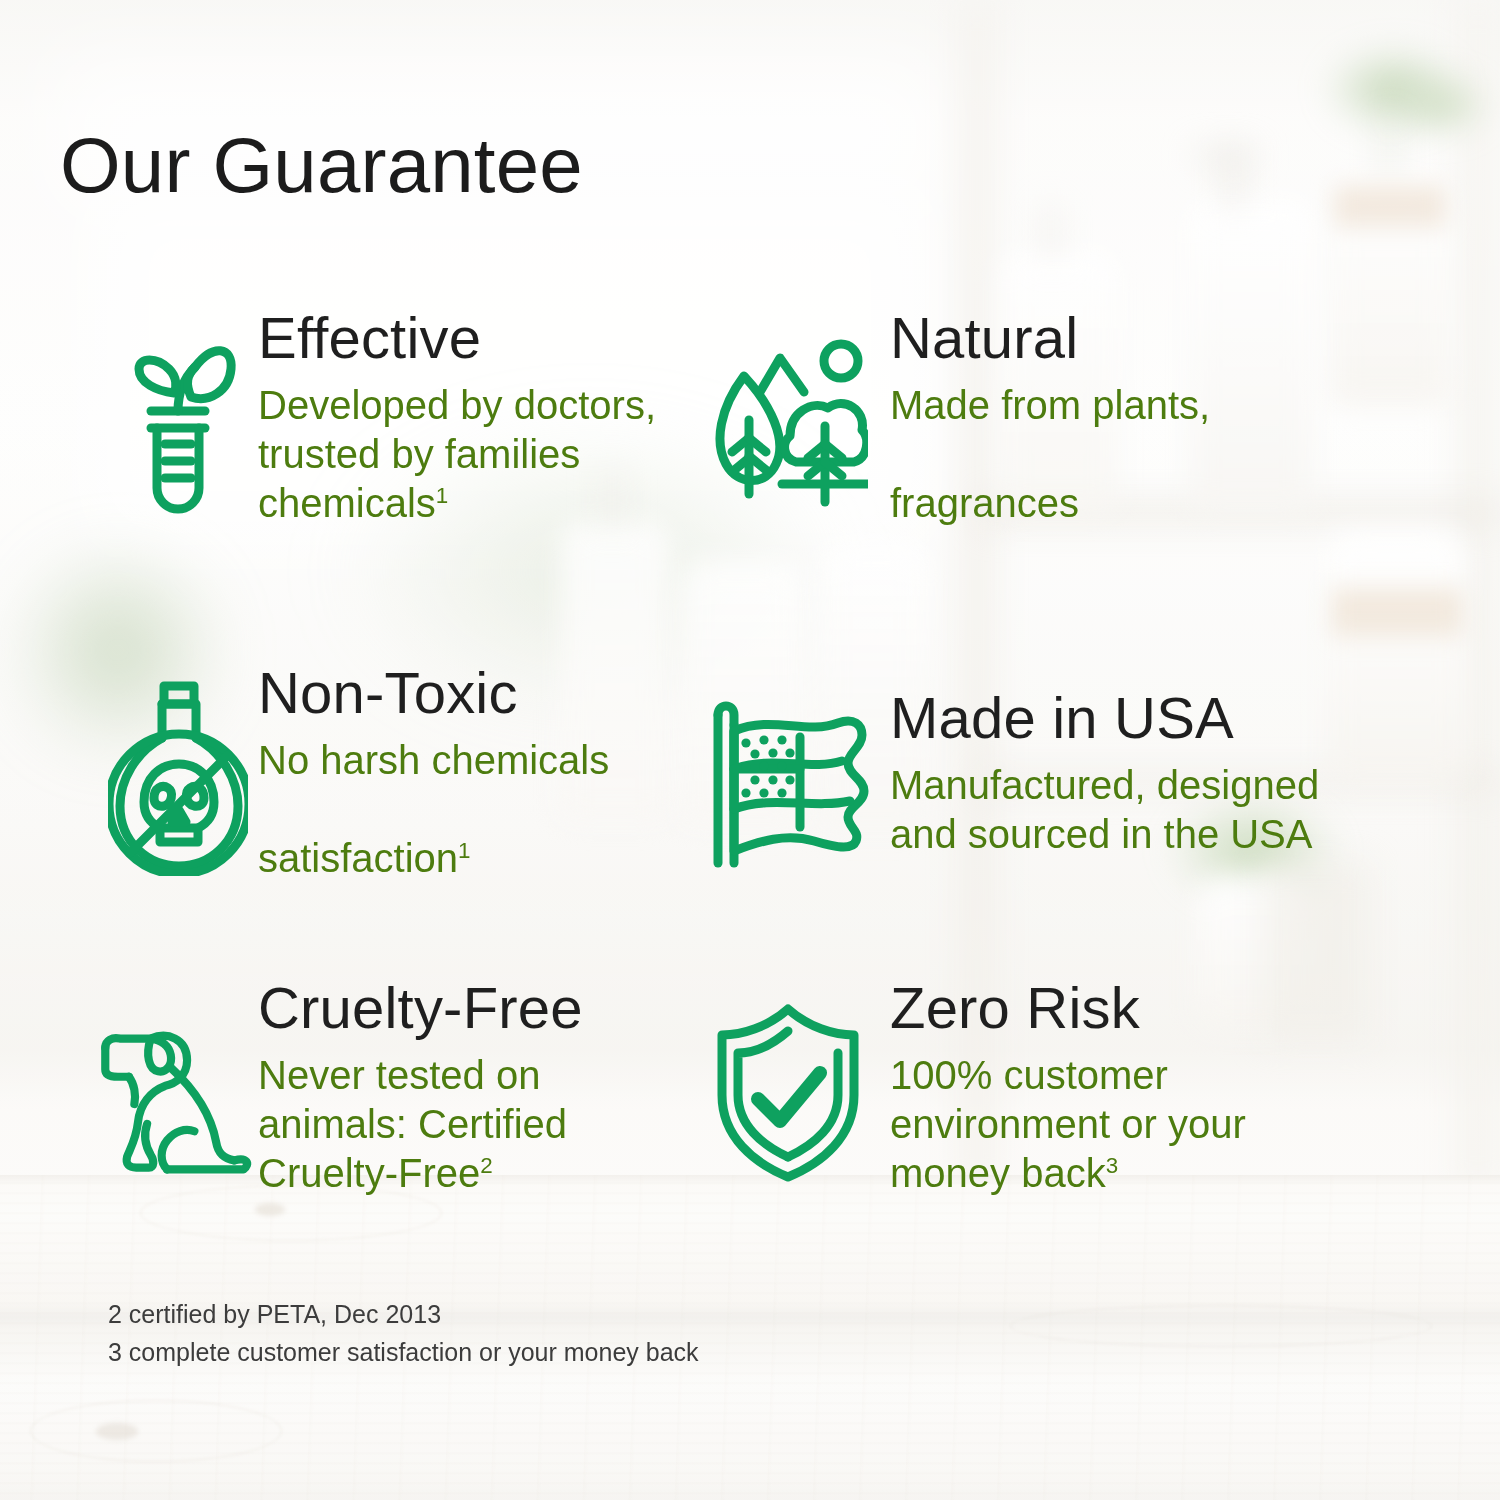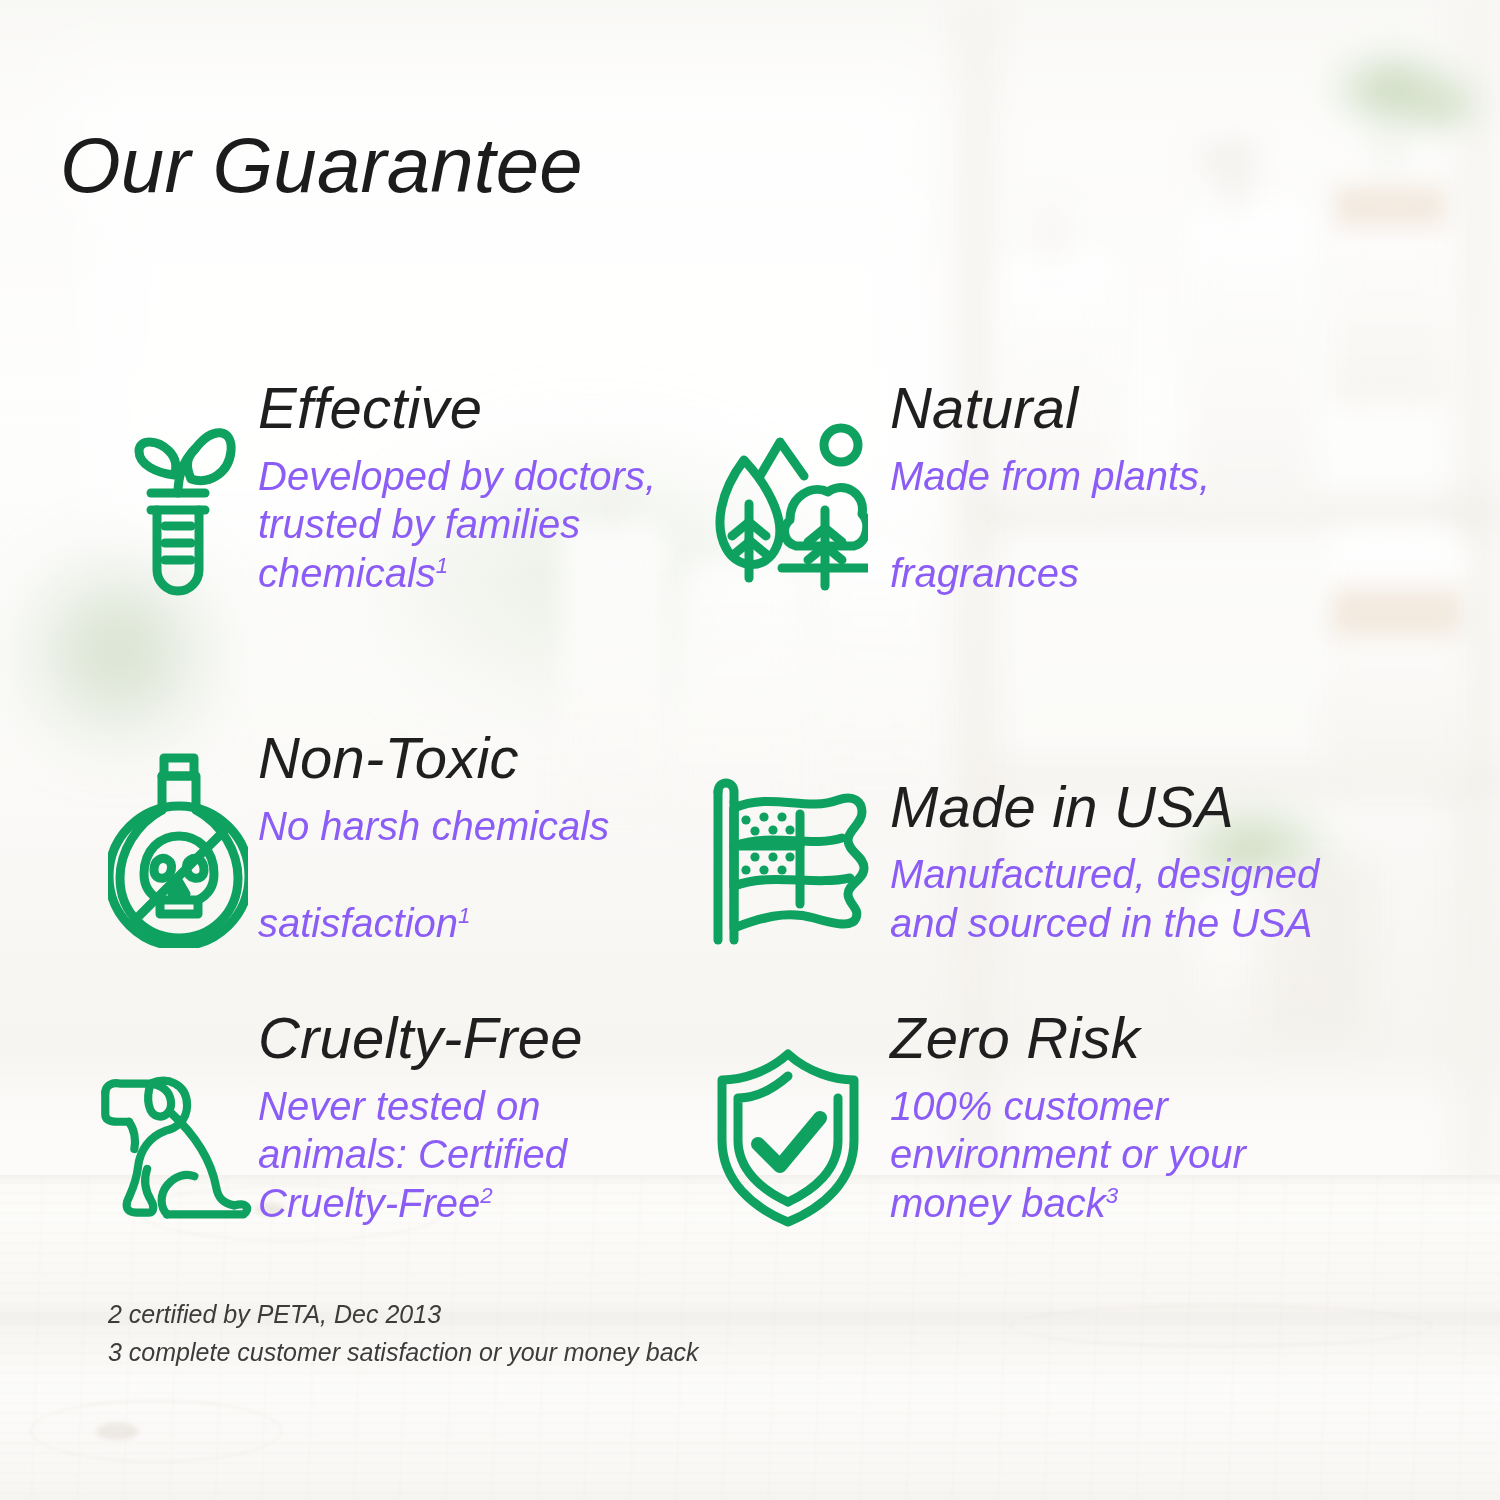--- a/index.html
+++ b/index.html
@@ -173,21 +173,20 @@
       rgba(255,255,255,0.30) 30%,
       rgba(255,255,255,0.26) 60%,
       rgba(255,255,255,0.34) 78%,
       rgba(255,255,255,0.30) 100%);
   }
 
   
   .content {
     position: absolute;
     inset: 0;
-    font-style: italic;
   }
 
   .page-title {
     position: absolute;
     left: 60px;
     top: 74px;
     font-size: 78px;
     font-weight: 400;
     letter-spacing: 0.2px;
     color: #1c1c1c;
@@ -205,21 +204,21 @@
   .row {
     display: flex;
     width: 1500px;
   }
   .row.r1 { height: 360px; }
   .row.r2 { height: 350px; }
   .row.r3 { height: 280px; }
 
   .cell {
     display: flex;
-    align-items: flex-end;
+    align-items: center;
   }
   .cell.left  { width: 675px; padding-left: 98px; box-sizing: border-box; }
   .cell.right { width: 680px; padding-left: 10px; box-sizing: border-box; }
 
   .icon-wrap {
     flex: 0 0 auto;
     display: flex;
     align-items: flex-start;
     justify-content: center;
   }
@@ -236,21 +235,21 @@
     color: #1f1f1f;
     line-height: 1.02;
     letter-spacing: 0.2px;
     margin: 0 0 14px 0;
     white-space: nowrap;
   }
 
   .feature-desc {
     font-size: 40px;
     font-weight: 400;
-    color: #8b5cf6;
+    color: #4d7c0f;
     line-height: 1.22;
     margin: 0;
   }
   .feature-desc sup {
     font-size: 0.56em;
     vertical-align: super;
     line-height: 0;
   }
 
   .footnotes {

